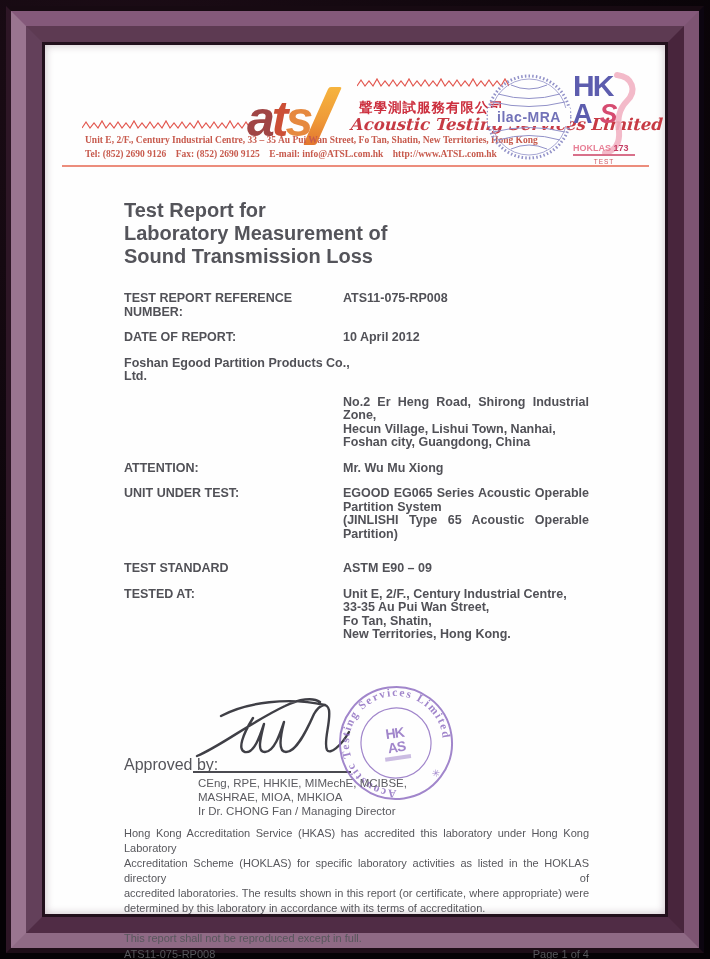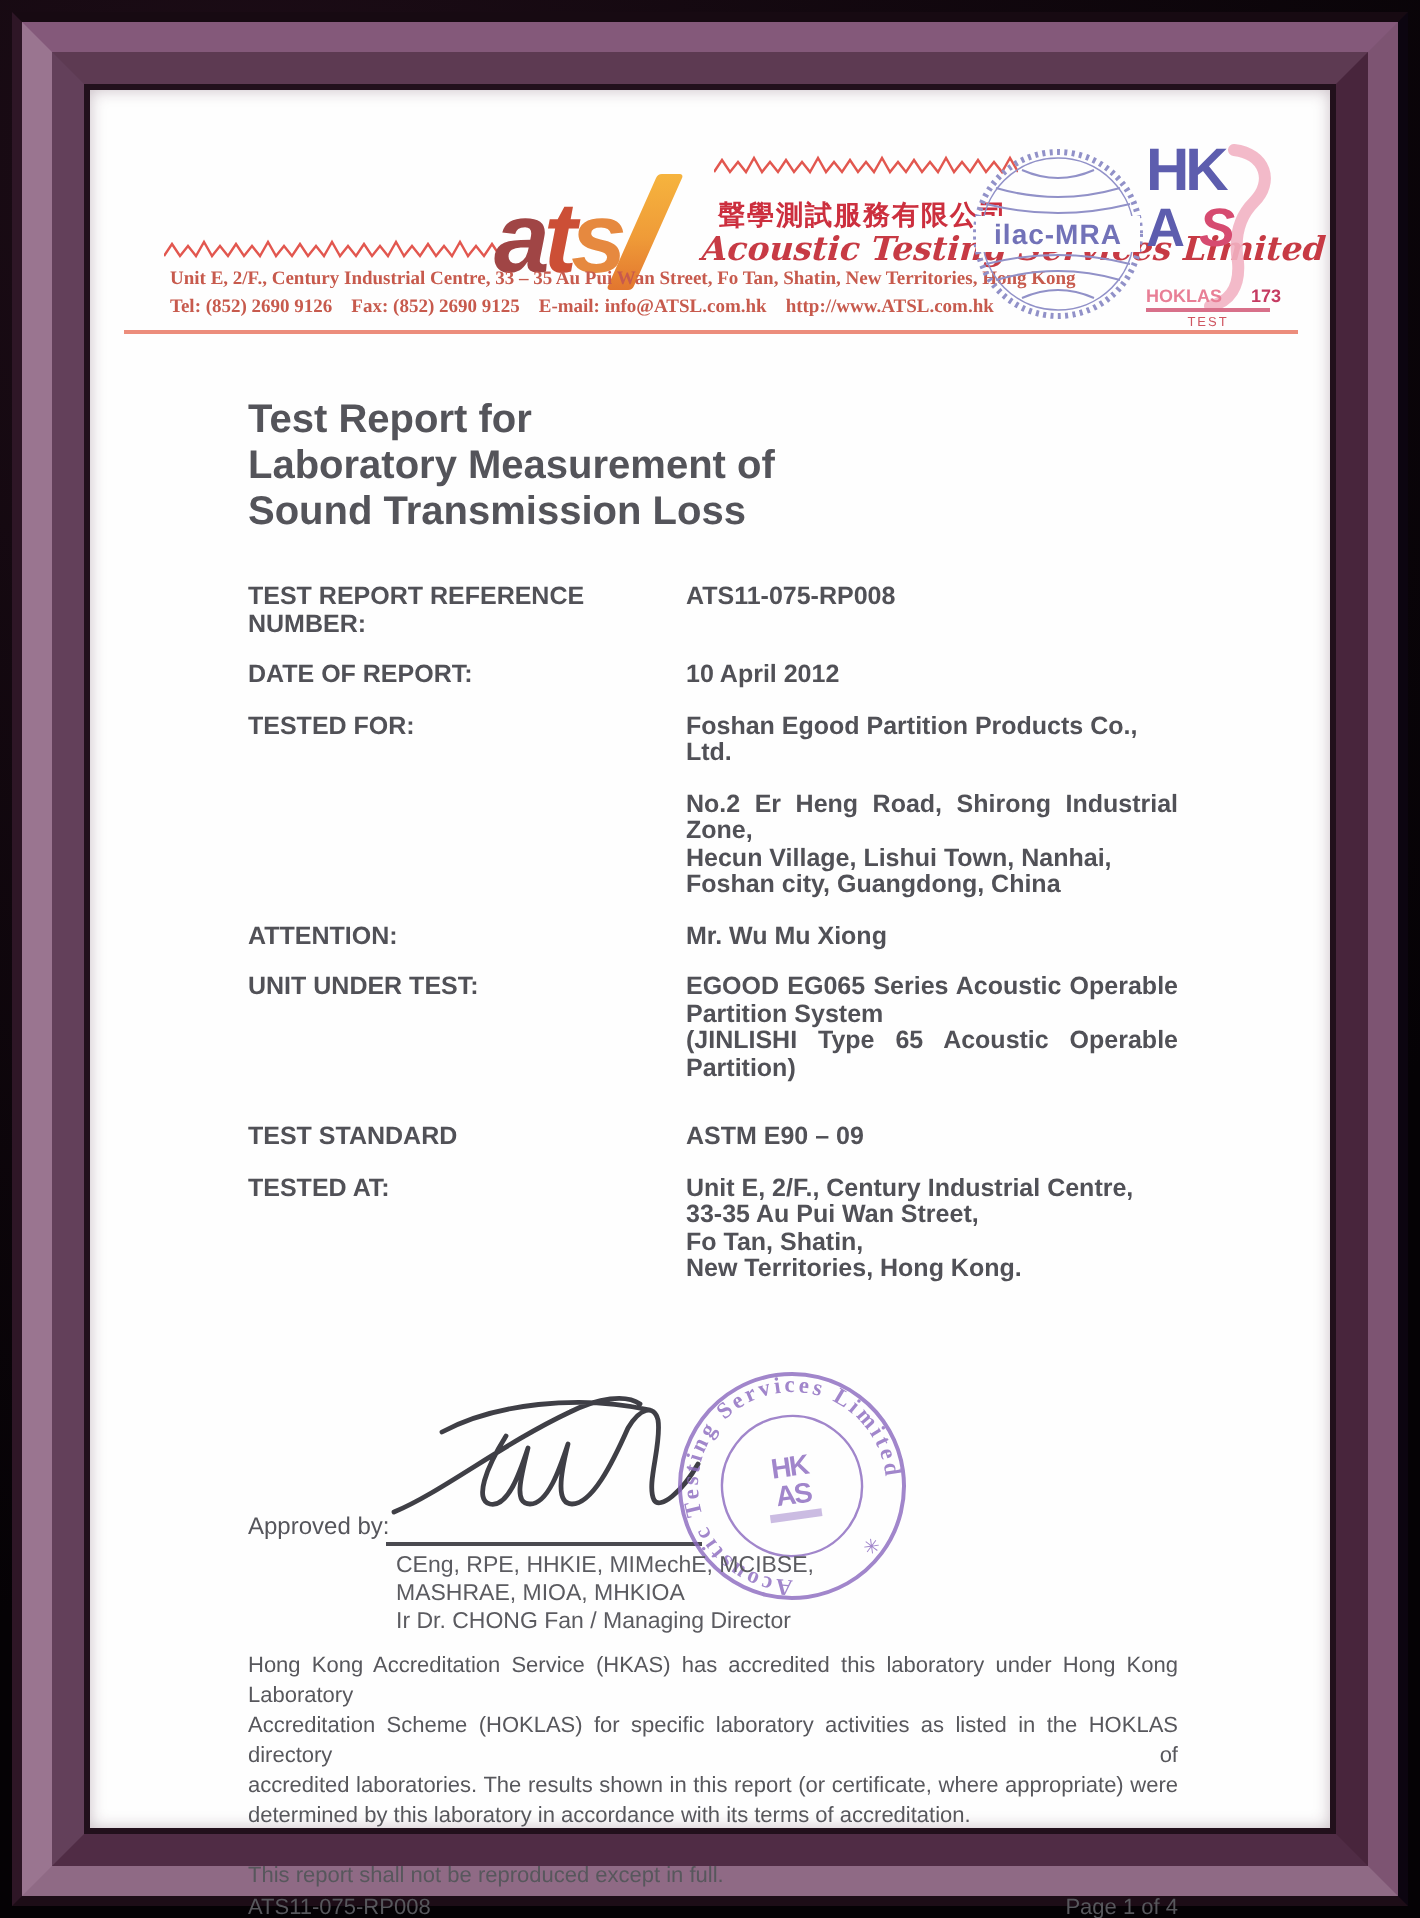--- a/index.html
+++ b/index.html
@@ -45,36 +45,36 @@
   .ilac{position:absolute;left:441px;top:27px;}
   .hkas{position:absolute;left:528px;top:26px;width:70px;}
   .hkas-ribbon{position:absolute;left:22px;top:0px;z-index:0;}
   .hkas-hk{position:absolute;left:0;top:2px;font-size:30px;font-weight:bold;color:#5d5dae;
     letter-spacing:-2px;line-height:26px;z-index:1;}
   .hkas-as{position:absolute;left:0;top:30px;z-index:1;}
   .hkas-a{font-size:27px;font-weight:bold;color:#5d5dae;line-height:26px;}
   .hkas-s{font-size:27px;font-weight:bold;font-style:italic;color:#d64b70;line-height:26px;margin-left:7px;}
   .hkas-scheme{position:absolute;left:0;top:72px;width:62px;font-size:9px;font-weight:bold;
     color:#e87f96;border-bottom:2px solid #d8708a;padding-bottom:1px;white-space:nowrap;z-index:1;}
-  .hkas-scheme .no{color:#c53b62;margin-left:12px;}
+  .hkas-scheme .no{color:#c53b62;}
   .hkas-test{position:absolute;left:0;top:87px;width:62px;text-align:center;font-size:6.5px;
     letter-spacing:1px;color:#cf5560;z-index:1;}
   
   .content{position:absolute;top:124px;left:0;right:0;padding:0 76px 0 79px;color:#515157;}
   .doc-title{margin-top:30px;font-size:20px;line-height:23px;font-weight:bold;color:#54545a;}
   .fields{margin-top:24px;}
   .field-row{display:flex;margin-bottom:12px;}
   .row-gap{margin-top:21px;justify-content:space-between;}
   .f-label{width:219px;flex:none;font-weight:bold;font-size:12.5px;line-height:13.5px;}
   .f-value{width:246px;flex:none;font-weight:bold;font-size:12.5px;line-height:13.5px;}
   .ln{min-height:13.5px;}
   .ln.stretch{text-align:justify;text-align-last:justify;}
   
   .sig-block{position:relative;margin-top:50px;height:130px;}
-  .approved-label{position:absolute;left:0;top:64px;font-size:12px;color:#55555b;}
+  .approved-label{position:absolute;left:0;top:64px;font-size:16px;color:#55555b;}
   .sig-svg{position:absolute;left:69px;top:0;}
   .sig-line{position:absolute;left:69px;top:79px;width:158px;border-top:2px solid #4a4a50;}
   .stamp{position:absolute;left:211px;top:-10px;opacity:.82;transform:rotate(-8deg);}
   .sig-names{position:absolute;left:74px;top:84px;font-size:11.5px;line-height:14px;color:#5b5b60;}
   
   .foot-par{margin-top:4px;font-size:11px;line-height:15px;color:#57575c;width:465px;}
   .foot-par .ln{min-height:15px;}
   .repro-note{margin-top:16px;font-size:11px;color:#57575c;}
   .ref-row{margin-top:4px;display:flex;justify-content:space-between;width:465px;
     font-size:11px;color:#57575c;}
@@ -157,21 +157,20 @@
                       <div class="ln">ATS11-075-RP008</div>
                     </div>
           </div>
           <div class="field-row">
             <div class="f-label">DATE OF REPORT:</div>
             <div class="f-value">
                       <div class="ln">10 April 2012</div>
                     </div>
           </div>
           <div class="field-row">
-            <div class="f-label">TESTED FOR:</div>
             <div class="f-value">
                       <div class="ln">Foshan Egood Partition Products Co., Ltd.</div>
                     </div>
           </div>
           <div class="field-row">
             <div class="f-label"></div>
             <div class="f-value">
                       <div class="ln stretch">No.2 Er Heng Road, Shirong Industrial Zone,</div>
                       <div class="ln">Hecun Village, Lishui Town, Nanhai,</div>
                       <div class="ln">Foshan city, Guangdong, China</div>

